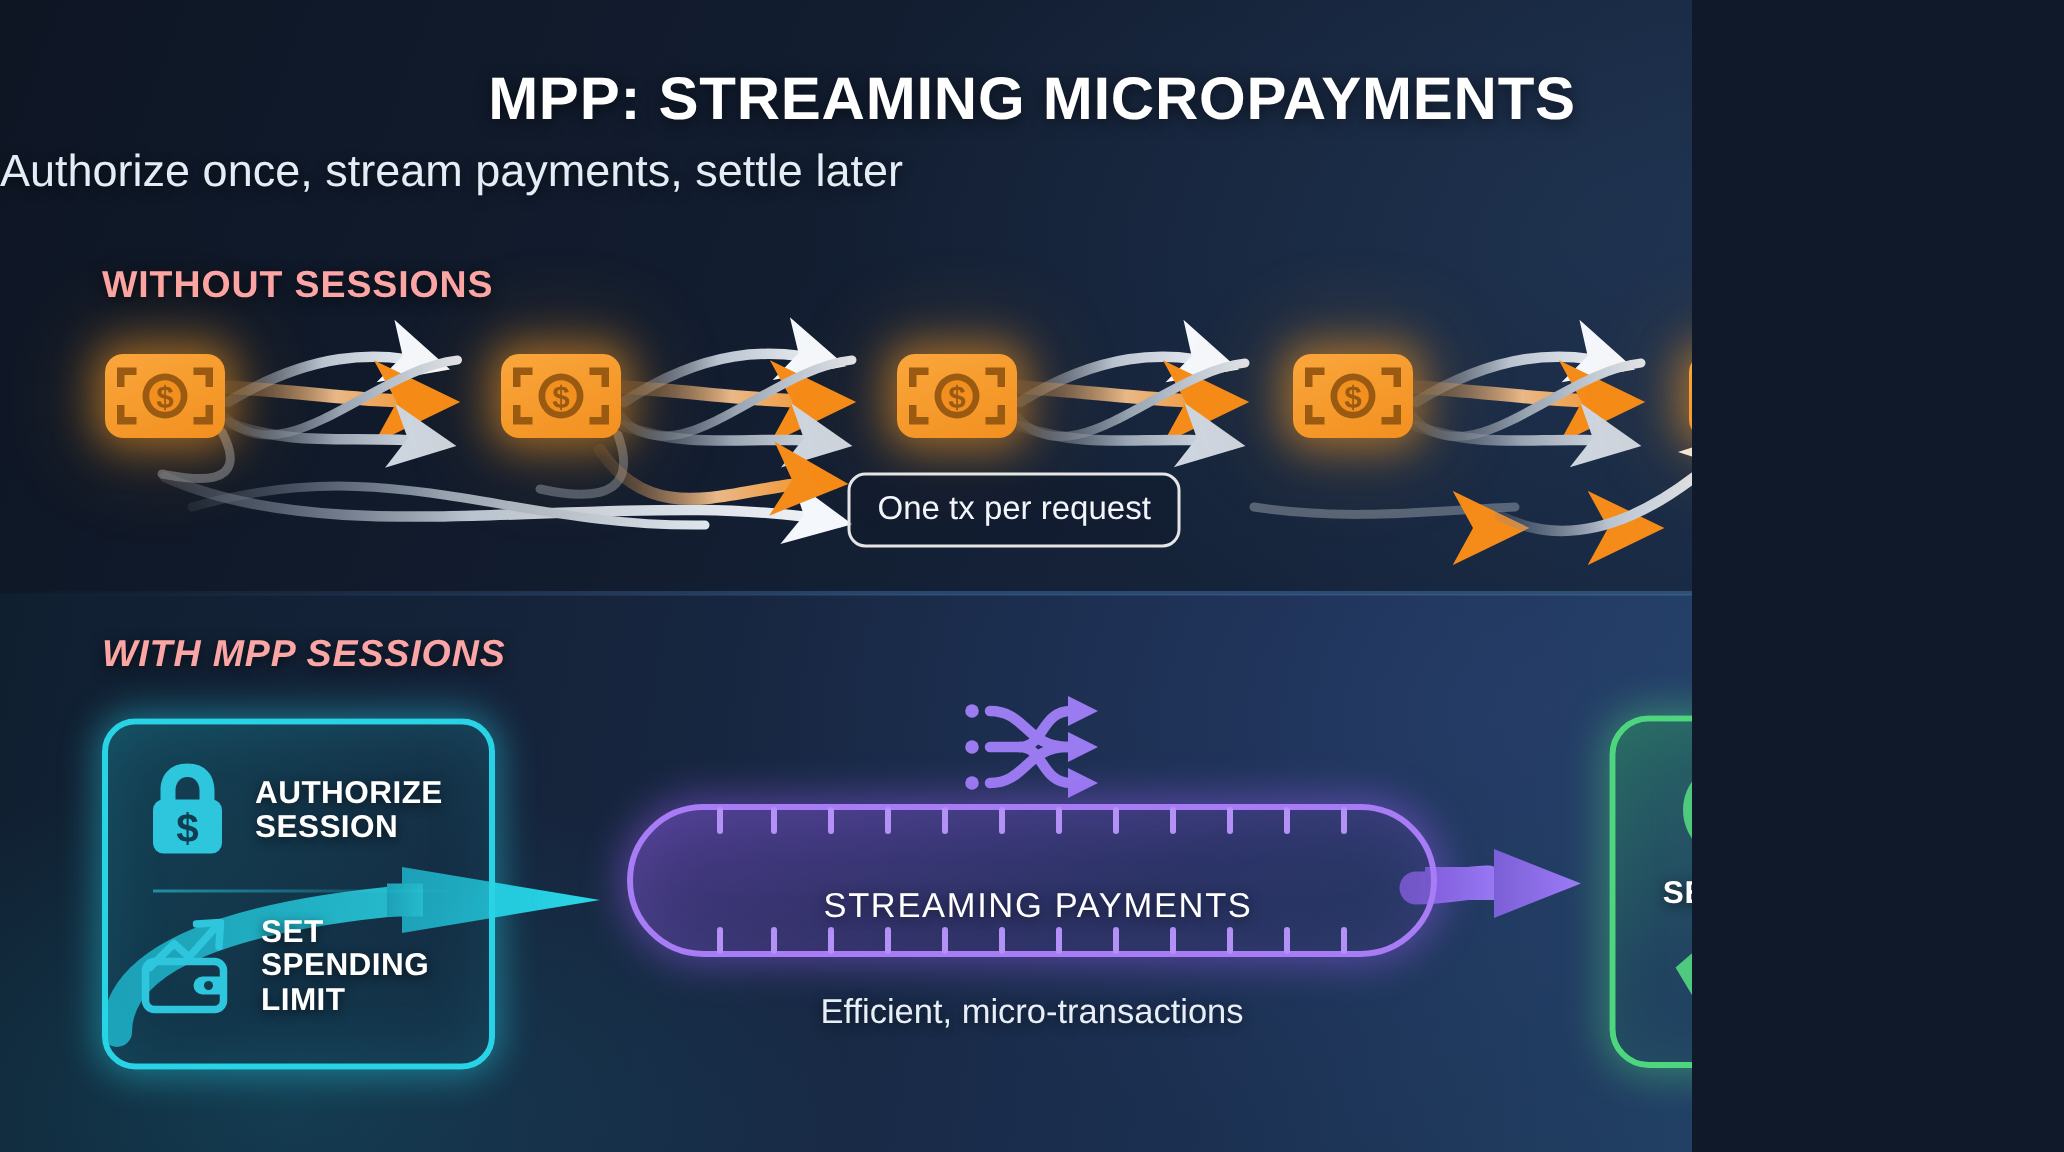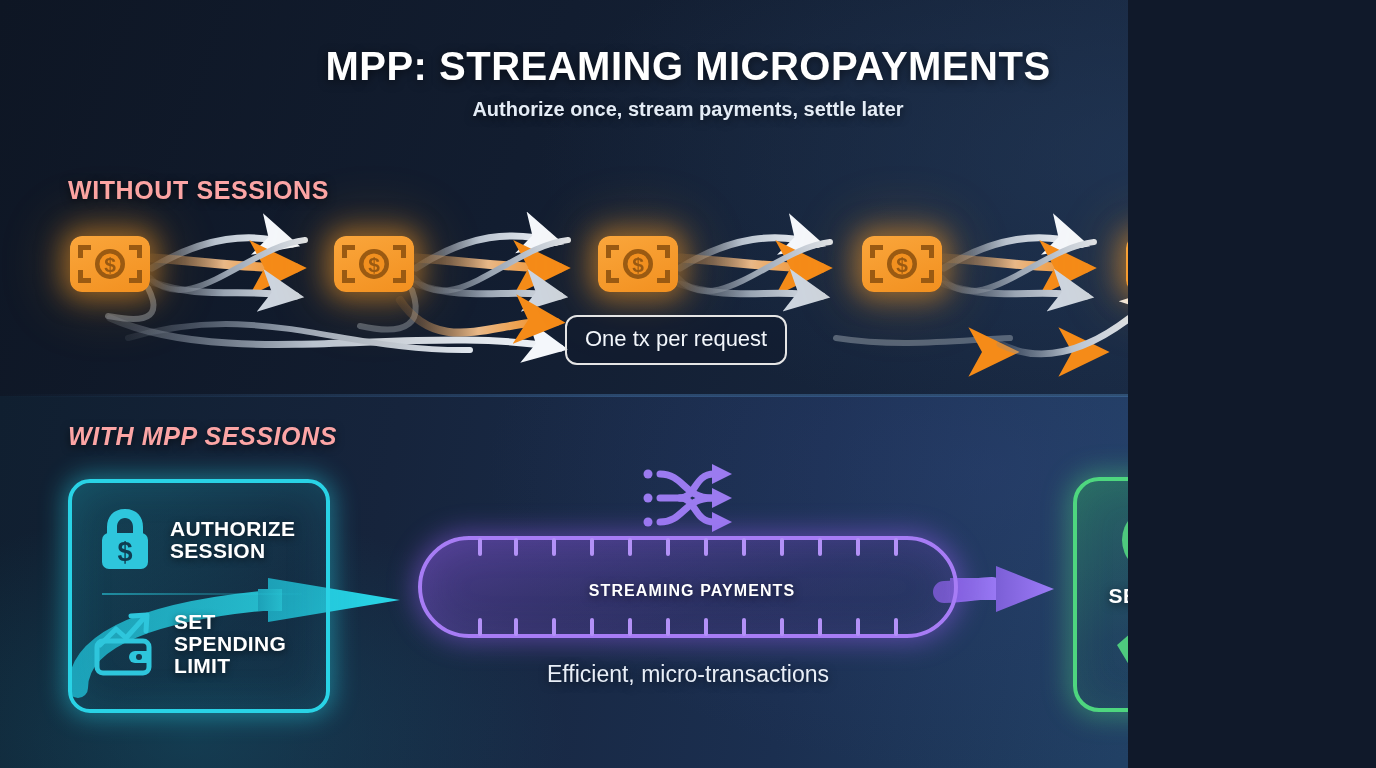--- a/index.html
+++ b/index.html
@@ -31,22 +31,22 @@
     background:linear-gradient(90deg, rgba(40,70,110,.0), rgba(70,120,175,.45) 45%, rgba(90,150,200,.35) 100%);
   }
 
   
   .title{
     position:absolute; left:0; top:44px; width:1376px; text-align:center;
     font-size:40px; font-weight:bold; letter-spacing:.5px; color:#ffffff;
     text-shadow:0 2px 10px rgba(0,0,0,.55);
   }
   .subtitle{
-    position:absolute; left:0; top:98px; width:1376px; text-align:center;
-    font-size:20px; color:#e4ecf6; font-weight:700;
+    position:absolute; left:0; top:98px; width:1376px; 
+    font-size:30px; color:#e4ecf6; font-weight:400;
     text-shadow:0 2px 8px rgba(0,0,0,.5);
   }
   .sec-label{
     position:absolute; font-size:25px; font-weight:bold; color:#fca5a5;
     letter-spacing:.6px; text-shadow:0 2px 9px rgba(0,0,0,.65);
   }
   .sec-label.a{ left:68px; top:176px; }
   .sec-label.b{ left:68px; top:422px;font-style:italic; }
 
   
@@ -83,23 +83,23 @@
     letter-spacing:.3px; text-shadow:0 2px 7px rgba(0,0,0,.6);
   }
 
   .capsule{
     position:absolute; left:418px; top:536px; width:540px; height:102px;
     border:4px solid #a77cf5; border-radius:52px;
     background:linear-gradient(160deg, rgba(130,85,220,.50), rgba(84,58,150,.26) 60%, rgba(45,40,90,.14));
     box-shadow:0 0 26px 5px rgba(150,95,245,.45), inset 0 0 40px rgba(160,110,250,.15);
   }
   .capsule-label{
-    position:absolute; left:0; top:0; width:540px; height:102px;
+    position:absolute; left:0; top:12px; width:540px; height:102px;
     display:flex; align-items:center; justify-content:center;
-    font-size:16px; font-weight:bold; color:#ffffff; letter-spacing:1.1px;
+    font-size:23px; font-weight:normal; color:#ffffff; letter-spacing:1.1px;
     text-shadow:0 2px 8px rgba(0,0,0,.55);
   }
   .tick{ position:absolute; width:4px; height:18px; background:#b391f7; border-radius:2px; }
   .cap-caption{
     position:absolute; left:418px; top:661px; width:540px; text-align:center;
     font-size:23px; color:#e8eef7; text-shadow:0 2px 8px rgba(0,0,0,.5);
   }
 
   .card-settle{
     position:absolute; left:1073px; top:477px; width:155px; height:235px;

